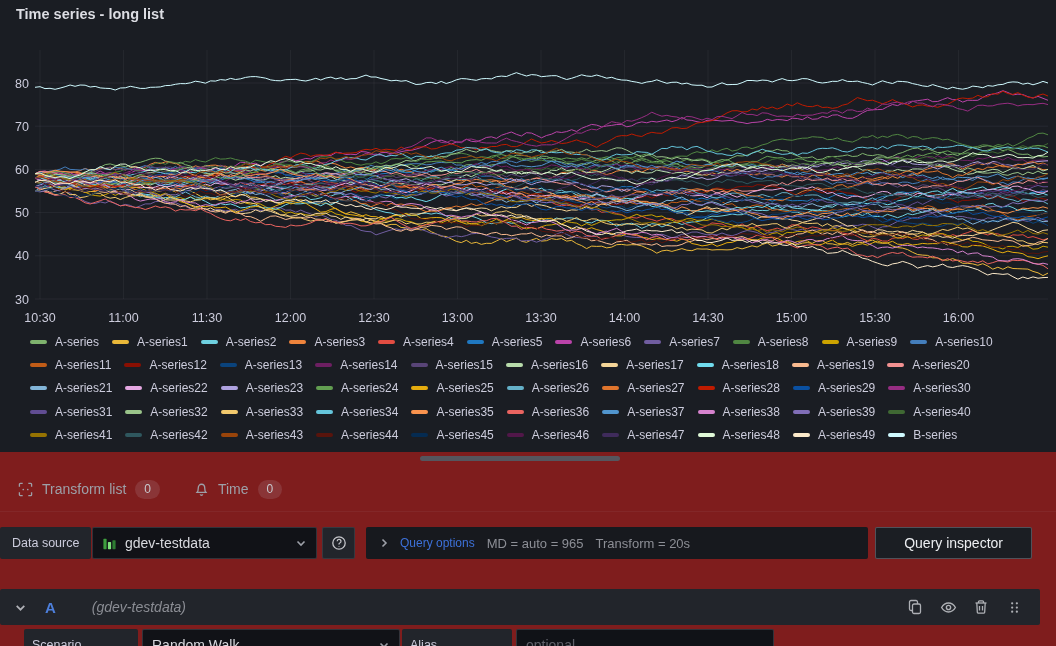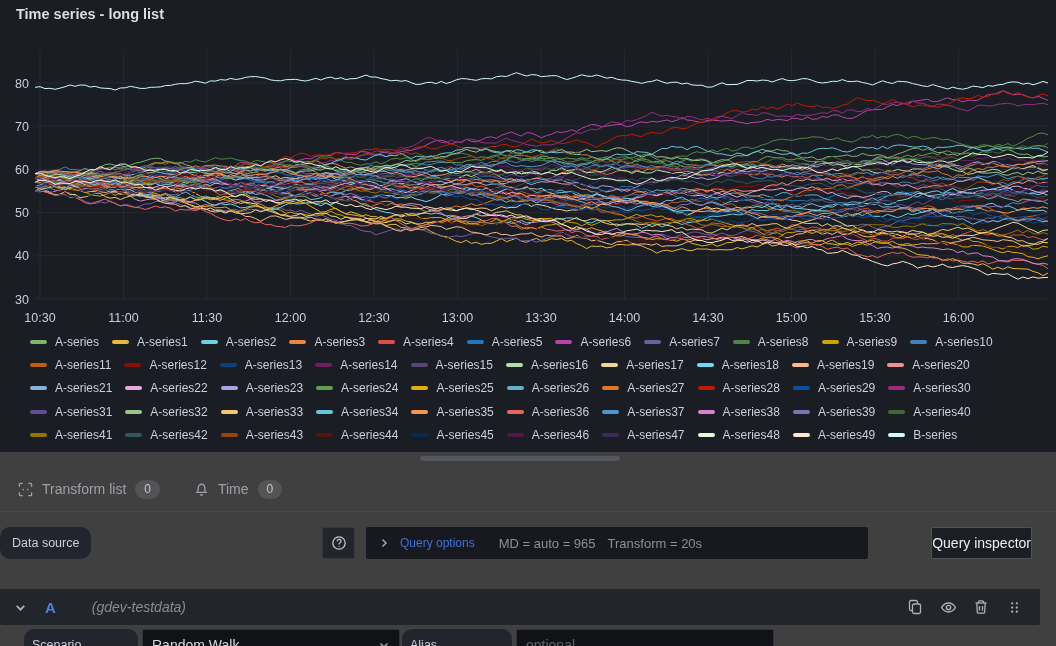--- a/index.html
+++ b/index.html
@@ -1,17 +1,17 @@
 <!DOCTYPE html>
 <html><head>
 <meta charset="utf-8">
 <style>
   html,body{margin:0;padding:0;background:#111217;}
   #app{position:relative;width:1056px;height:646px;overflow:hidden;
-       font-family:"Liberation Sans",sans-serif;color:#ccccdc;background:#404040;}
+       font-family:"Liberation Sans",sans-serif;color:#ccccdc;background:#7f1d1d;}
   
   .panel{position:absolute;left:0;top:0;width:1056px;height:452px;background:#1a1d23;}
   .panel-title{position:absolute;left:16px;top:6px;font-size:14.5px;font-weight:600;color:#dcdde3;}
   svg text{font-family:"Liberation Sans",sans-serif;}
   
   .legend{position:absolute;left:30px;top:330px;width:1020px;display:flex;flex-wrap:wrap;column-gap:13px;}
   .li{height:23.4px;display:inline-flex;align-items:center;cursor:pointer;}
   .sw{width:17px;height:4px;border-radius:2px;margin-right:8px;flex:none;}
   .ll{font-size:12px;color:#ccccdc;white-space:nowrap;}
   
@@ -21,38 +21,38 @@
           border-bottom:1px solid rgba(204,204,220,0.06);}
   .tab{position:relative;display:flex;align-items:center;gap:9px;padding:0 16px 0 18px;cursor:pointer;
        font-size:14px;color:#9da0a8;font-weight:500;}
   .tab.active{color:#d8d9de;}
   .tab .ticon{display:flex;color:inherit;}
   .badge{background:rgba(204,204,220,0.14);color:#c7c8cd;border-radius:11px;font-size:12px;
          padding:1px 9px;line-height:17px;font-weight:400;}
   .underline{position:absolute;left:0;right:0;bottom:0;height:4px;border-radius:1px;}
   
   .dsrow{position:absolute;left:0;top:527px;width:1056px;height:32px;}
-  .lblbox{background:#22252b;border-radius:10px;height:32px;display:inline-flex;align-items:center;
+  .lblbox{background:#22252b;border-radius:2px;height:32px;display:inline-flex;align-items:center;
           padding:0 12px;font-size:12.5px;font-weight:500;color:#ccccdc;}
   .select{background:#111217;border:1px solid rgba(204,204,220,0.18);border-radius:2px;height:30px;
           display:inline-flex;align-items:center;padding:0 9px;font-size:14px;color:#d8d9de;cursor:pointer;box-sizing:content-box;}
   .select .chev{margin-left:auto;color:#9da0a8;display:flex;}
   .ds-select{position:absolute;left:92px;top:0;width:205px;}
   .ds-select .dsname{margin-left:8px;}
   .helpbtn{position:absolute;left:322px;top:0;width:33px;height:32px;background:#22252b;
            border:1px solid rgba(204,204,220,0.12);border-radius:2px;display:flex;align-items:center;
            justify-content:center;color:#c5c6cb;cursor:pointer;box-sizing:border-box;}
   .qopts{position:absolute;left:366px;top:0;width:502px;height:32px;background:#17191e;border-radius:2px;
          display:flex;align-items:center;padding:0 12px;box-sizing:border-box;gap:10px;}
   .qopts .chevr{color:#9da0a8;display:flex;}
   .qopts-label{font-size:12px;font-weight:500;cursor:pointer;}
-  .qopts-meta{font-size:13px;color:#8d8f96;margin-left:14px;white-space:nowrap;}
+  .qopts-meta{font-size:13px;color:#8d8f96;margin-left:2px;white-space:nowrap;}
   .inspector{position:absolute;right:24px;top:0;height:32px;background:#1b1e23;
              border:1px solid rgba(204,204,220,0.30);border-radius:2px;display:flex;align-items:center;
-             padding:0 0;font-size:14px;font-weight:500;color:#eceef1;cursor:pointer;box-sizing:border-box;}
+             padding:0 28px;font-size:14px;font-weight:500;color:#eceef1;cursor:pointer;box-sizing:border-box;}
   
   .qrow{position:absolute;left:0;top:589px;width:1040px;height:36px;background:#22252b;border-radius:2px;
         display:flex;align-items:center;}
   .qrow .collapse{margin-left:14px;color:#b0b1b7;display:flex;cursor:pointer;}
   .refid{margin-left:18px;font-size:15px;font-weight:600;cursor:pointer;}
   .dshint{margin-left:36px;font-size:14px;font-style:italic;color:#8b8d94;}
   .qicons{margin-left:auto;margin-right:14px;display:flex;align-items:center;gap:9px;}
   .qicon{width:24px;height:24px;display:flex;align-items:center;justify-content:center;color:#aeb0b5;cursor:pointer;border-radius:2px;}
   
   .scrow{position:absolute;left:24px;top:629px;height:32px;}
@@ -403,20 +403,35 @@
           <path d="M6.6 13.2a1.5 1.5 0 0 0 2.8 0"></path>
         </svg>
       </span>
       <span>Time</span>
       <span class="badge">0</span>
     </div>
   </div>
 
   <div class="dsrow">
     <span class="lblbox">Data source</span>
+    <div class="select ds-select">
+      <span style="display:flex;">
+        <svg width="15" height="15" viewBox="0 0 16 16">
+          <rect x="1.5" y="3" width="3.4" height="11" rx="0.6" fill="#3E9E3E"></rect>
+          <rect x="6.3" y="6.5" width="3.4" height="7.5" rx="0.6" fill="#7EE17B"></rect>
+          <rect x="11.1" y="4.5" width="3.4" height="9.5" rx="0.6" fill="#2E7D32"></rect>
+        </svg>
+      </span>
+      <span class="dsname">gdev-testdata</span>
+      <span class="chev">
+        <svg width="12" height="12" viewBox="0 0 12 12" fill="none" stroke="currentColor" stroke-width="1.6">
+            <path d="M2.5 4.5 6 8l3.5-3.5"></path>
+          </svg>
+      </span>
+    </div>
     <div class="helpbtn">
       <span style="display:flex;">
         <svg width="16" height="16" viewBox="0 0 16 16" fill="none" stroke="currentColor" stroke-width="1.3">
           <circle cx="8" cy="8" r="6.2"></circle>
           <path d="M6.2 6.2a1.9 1.9 0 1 1 2.6 1.8c-.5.2-.8.6-.8 1.1v.4"></path>
           <circle cx="8" cy="11.4" r="0.5" fill="currentColor" stroke="none"></circle>
         </svg>
       </span>
     </div>
     <div class="qopts">

